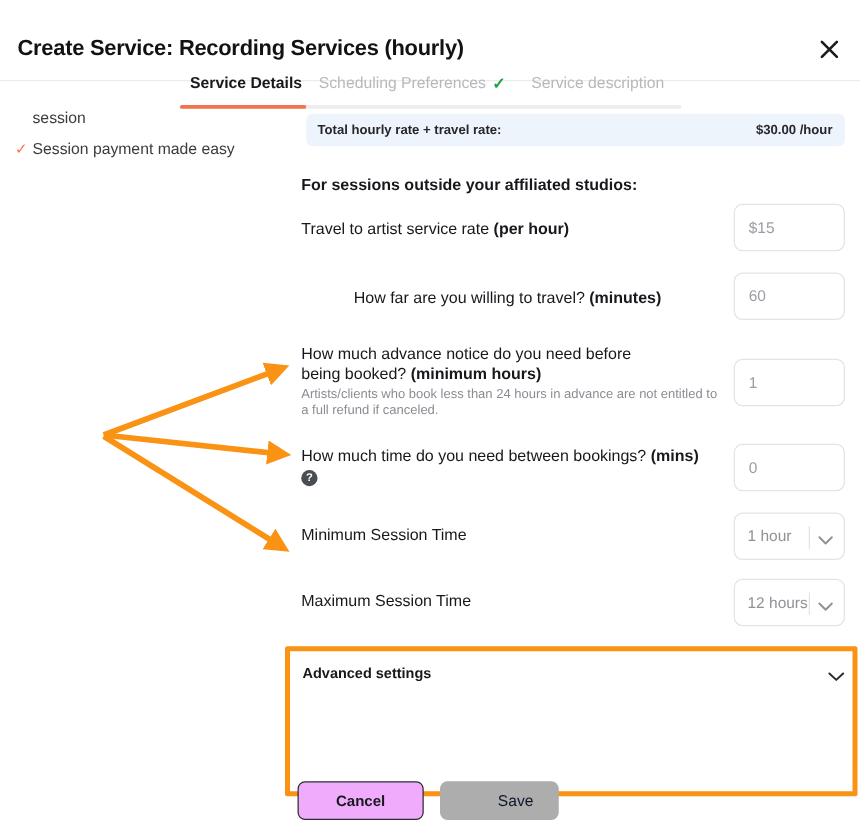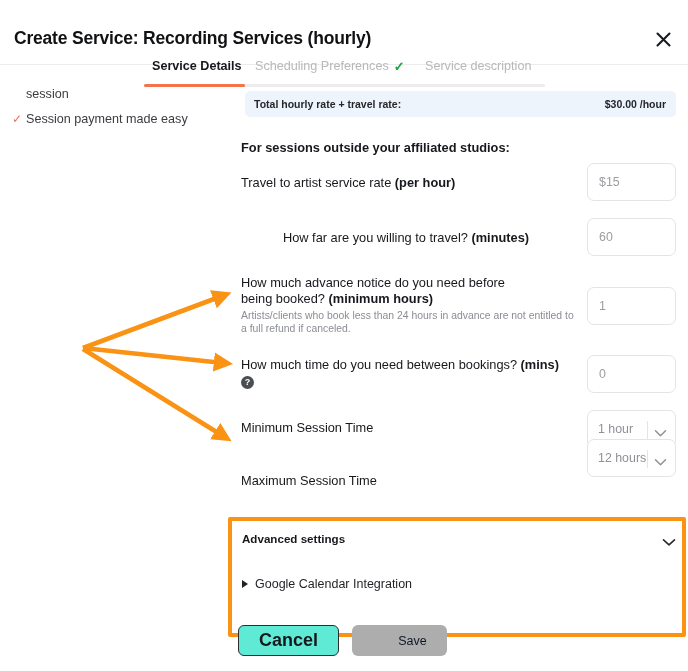--- a/index.html
+++ b/index.html
@@ -264,23 +264,23 @@
     white-space: nowrap;
   }
 
   
   .btn-cancel {
     position: absolute;
     left: 238px; top: 625px;
     width: 101px; height: 31px;
     border: 1px solid #2b2d31;
     border-radius: 6px;
-    background: #5eead4;
+    background: #f0abfc;
     font-family: "Liberation Sans", sans-serif;
-    font-size: 18px;
+    font-size: 12px;
     font-weight: bold;
     color: #16181c;
     cursor: pointer;
   }
   .btn-save {
     position: absolute;
     left: 352px; top: 625px;
     width: 95px; height: 31px;
     border: none;
     border-radius: 6px;
@@ -367,43 +367,39 @@
     <span class="select-value">1 hour</span>
     <span class="select-divider"></span>
     <span class="select-chevron">
       <svg width="13" height="9" viewBox="0 0 13 9">
           <path d="M1.5 1.8 L6.5 6.8 L11.5 1.8" stroke="#8e9196" stroke-width="1.5" fill="none" stroke-linecap="round" stroke-linejoin="round"></path>
         </svg>
     </span>
   </div>
 
   <div class="field-label" style="left:241px; top:473px; width:300px;">Maximum Session Time</div>
-  <div class="select-box" style="left:587px; top:439px;">
+  <div class="select-box" style="left:587px; top:463px;">
     <span class="select-value">12 hours</span>
     <span class="select-divider"></span>
     <span class="select-chevron">
       <svg width="13" height="9" viewBox="0 0 13 9">
           <path d="M1.5 1.8 L6.5 6.8 L11.5 1.8" stroke="#8e9196" stroke-width="1.5" fill="none" stroke-linecap="round" stroke-linejoin="round"></path>
         </svg>
     </span>
   </div>
 
   <div class="highlight-box">
     <div class="adv-row">
       <span class="adv-label">Advanced settings</span>
       <span class="adv-chevron">
         <svg width="14" height="9" viewBox="0 0 14 9">
             <path d="M1.5 1.8 L7 6.9 L12.5 1.8" stroke="#2a2c30" stroke-width="1.6" fill="none" stroke-linecap="round" stroke-linejoin="round"></path>
           </svg>
       </span>
     </div>
-    <div class="gcal-row">
-      <span class="gcal-tri"></span>
-      <span class="gcal-label">Google Calendar Integration</span>
-    </div>
   </div>
 
   <button class="btn-cancel">Cancel</button>
   <button class="btn-save">Save</button>
 
   <svg class="annot-layer" width="688" height="671" viewBox="0 0 688 671">
     <defs>
       <marker id="arrowhead" markerWidth="4.2" markerHeight="4.2" refX="2.0" refY="2.1" orient="auto">
         <path d="M0,0 L4.2,2.1 L0,4.2 z" fill="#fa9213"></path>
       </marker>

